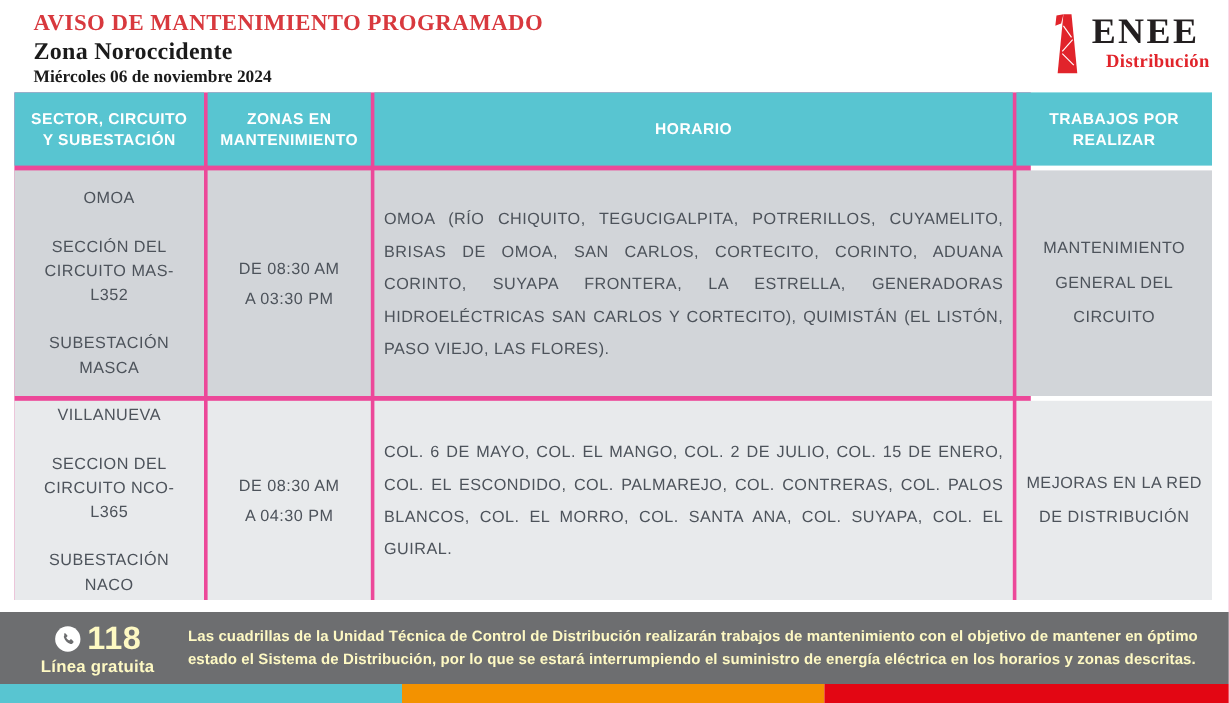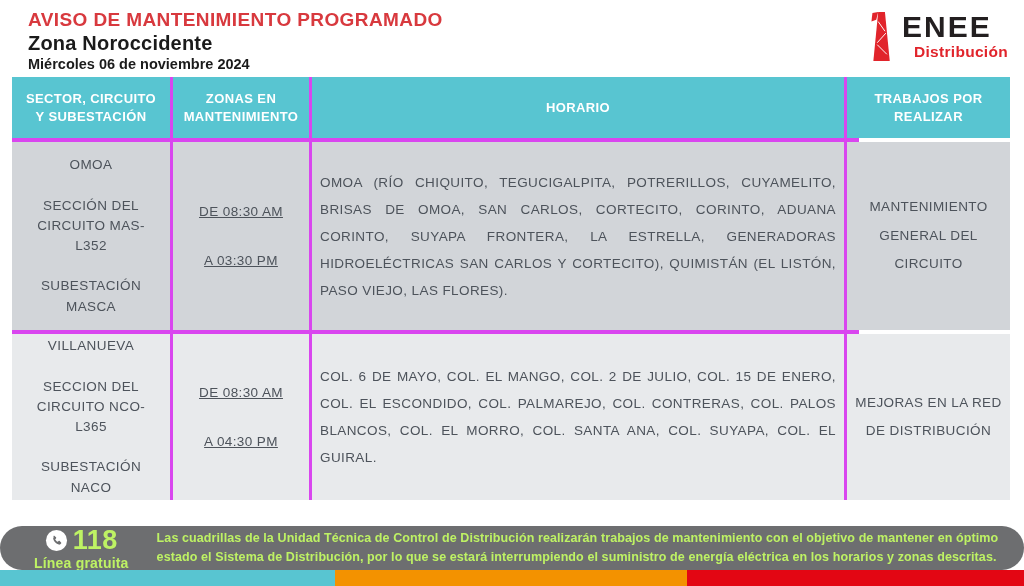--- a/index.html
+++ b/index.html
@@ -17,71 +17,71 @@
   html,body{width:1024px;height:586px;}
   body{
     font-family:"Liberation Sans",sans-serif;
     background:#ffffff;
     position:relative;
     overflow:hidden;
   }
   .page{width:1024px;height:586px;display:flex;flex-direction:column;}
 
   
-  .header{height:77px;position:relative;padding:9px 0 0 28px;flex:0 0 auto;}
+  .header{height:77px;position:relative;padding:9px 0 0 28px;flex:0 0 auto;font-family:Liberation Serif, serif;}
   .title{
     color:var(--title-red);
     font-size:19px;font-weight:bold;letter-spacing:.4px;
   }
   .zone{color:#1b1b1b;font-size:20px;font-weight:bold;margin-top:1px;letter-spacing:.2px;}
   .date{color:#1b1b1b;font-size:14.5px;font-weight:bold;margin-top:1px;}
 
   .logo{position:absolute;top:10px;right:16px;display:flex;align-items:center;gap:5px;}
   .logo-mark{width:28px;height:52px;}
   .logo-text{display:flex;flex-direction:column;line-height:1;}
   .logo-name{font-size:30px;font-weight:800;letter-spacing:2px;color:#231f20;}
   .logo-sub{font-size:15.5px;font-weight:bold;color:var(--brand-red);margin-top:2px;letter-spacing:.3px;margin-left:12px;}
 
   
   .table{
     margin:0 14px 0 12px;
     width:847px;
     display:grid;
     grid-template-columns:158px 136px 532px 163px;
     gap:4px 3px;
-    background:#d946ef;
+    background:#ec4899;
     flex:0 0 auto;
   }
   .th{
     background:var(--accent-cyan);
     color:#fff;font-weight:bold;font-size:13px;letter-spacing:.4px;
     height:61px;
     display:flex;align-items:center;justify-content:center;text-align:center;
     line-height:1.35;
     padding:0 10px;
   }
   .cell{
     color:var(--text-dark);
     font-size:13.5px;letter-spacing:.4px;
     display:flex;flex-direction:column;align-items:center;justify-content:center;
     text-align:center;
   }
   .r1{background:var(--row1-bg);height:188px;}
   .r2{background:var(--row2-bg);height:166px;}
   .sector p{width:122px;line-height:1.5;margin:10px 0;text-align:center;}
-  .horario p{margin:17px 0;text-decoration:underline;}
+  .horario p{margin:5px 0;}
   .zonas{align-items:stretch;padding:0 8px;}
   .zonas p{text-align:justify;line-height:2.0;}
   .trabajos p{line-height:2.1;padding:0 8px;}
 
   
   .spacer{flex:1 1 auto;}
   .footer{
-    height:44px;background:var(--footer-gray);
-    display:flex;align-items:center;color:#bef264;flex:0 0 auto;border-radius:27px;
+    height:60px;background:var(--footer-gray);
+    display:flex;align-items:center;color:#fef9c3;flex:0 0 auto;
   }
   .hotline{margin-left:34px;text-align:center;flex:0 0 auto;}
   .hotline-top{display:flex;align-items:center;justify-content:center;gap:5px;}
   .phone-circle{width:23px;height:23px;}
   .hotline-number{font-size:27px;font-weight:bold;letter-spacing:.5px;}
   .hotline-label{font-size:14px;font-weight:bold;margin-top:-1px;letter-spacing:.2px;}
   .footer-message{
     margin:0 18px 0 28px;
     font-size:12.5px;font-weight:bold;line-height:1.5;letter-spacing:.1px;
     text-align:left;

